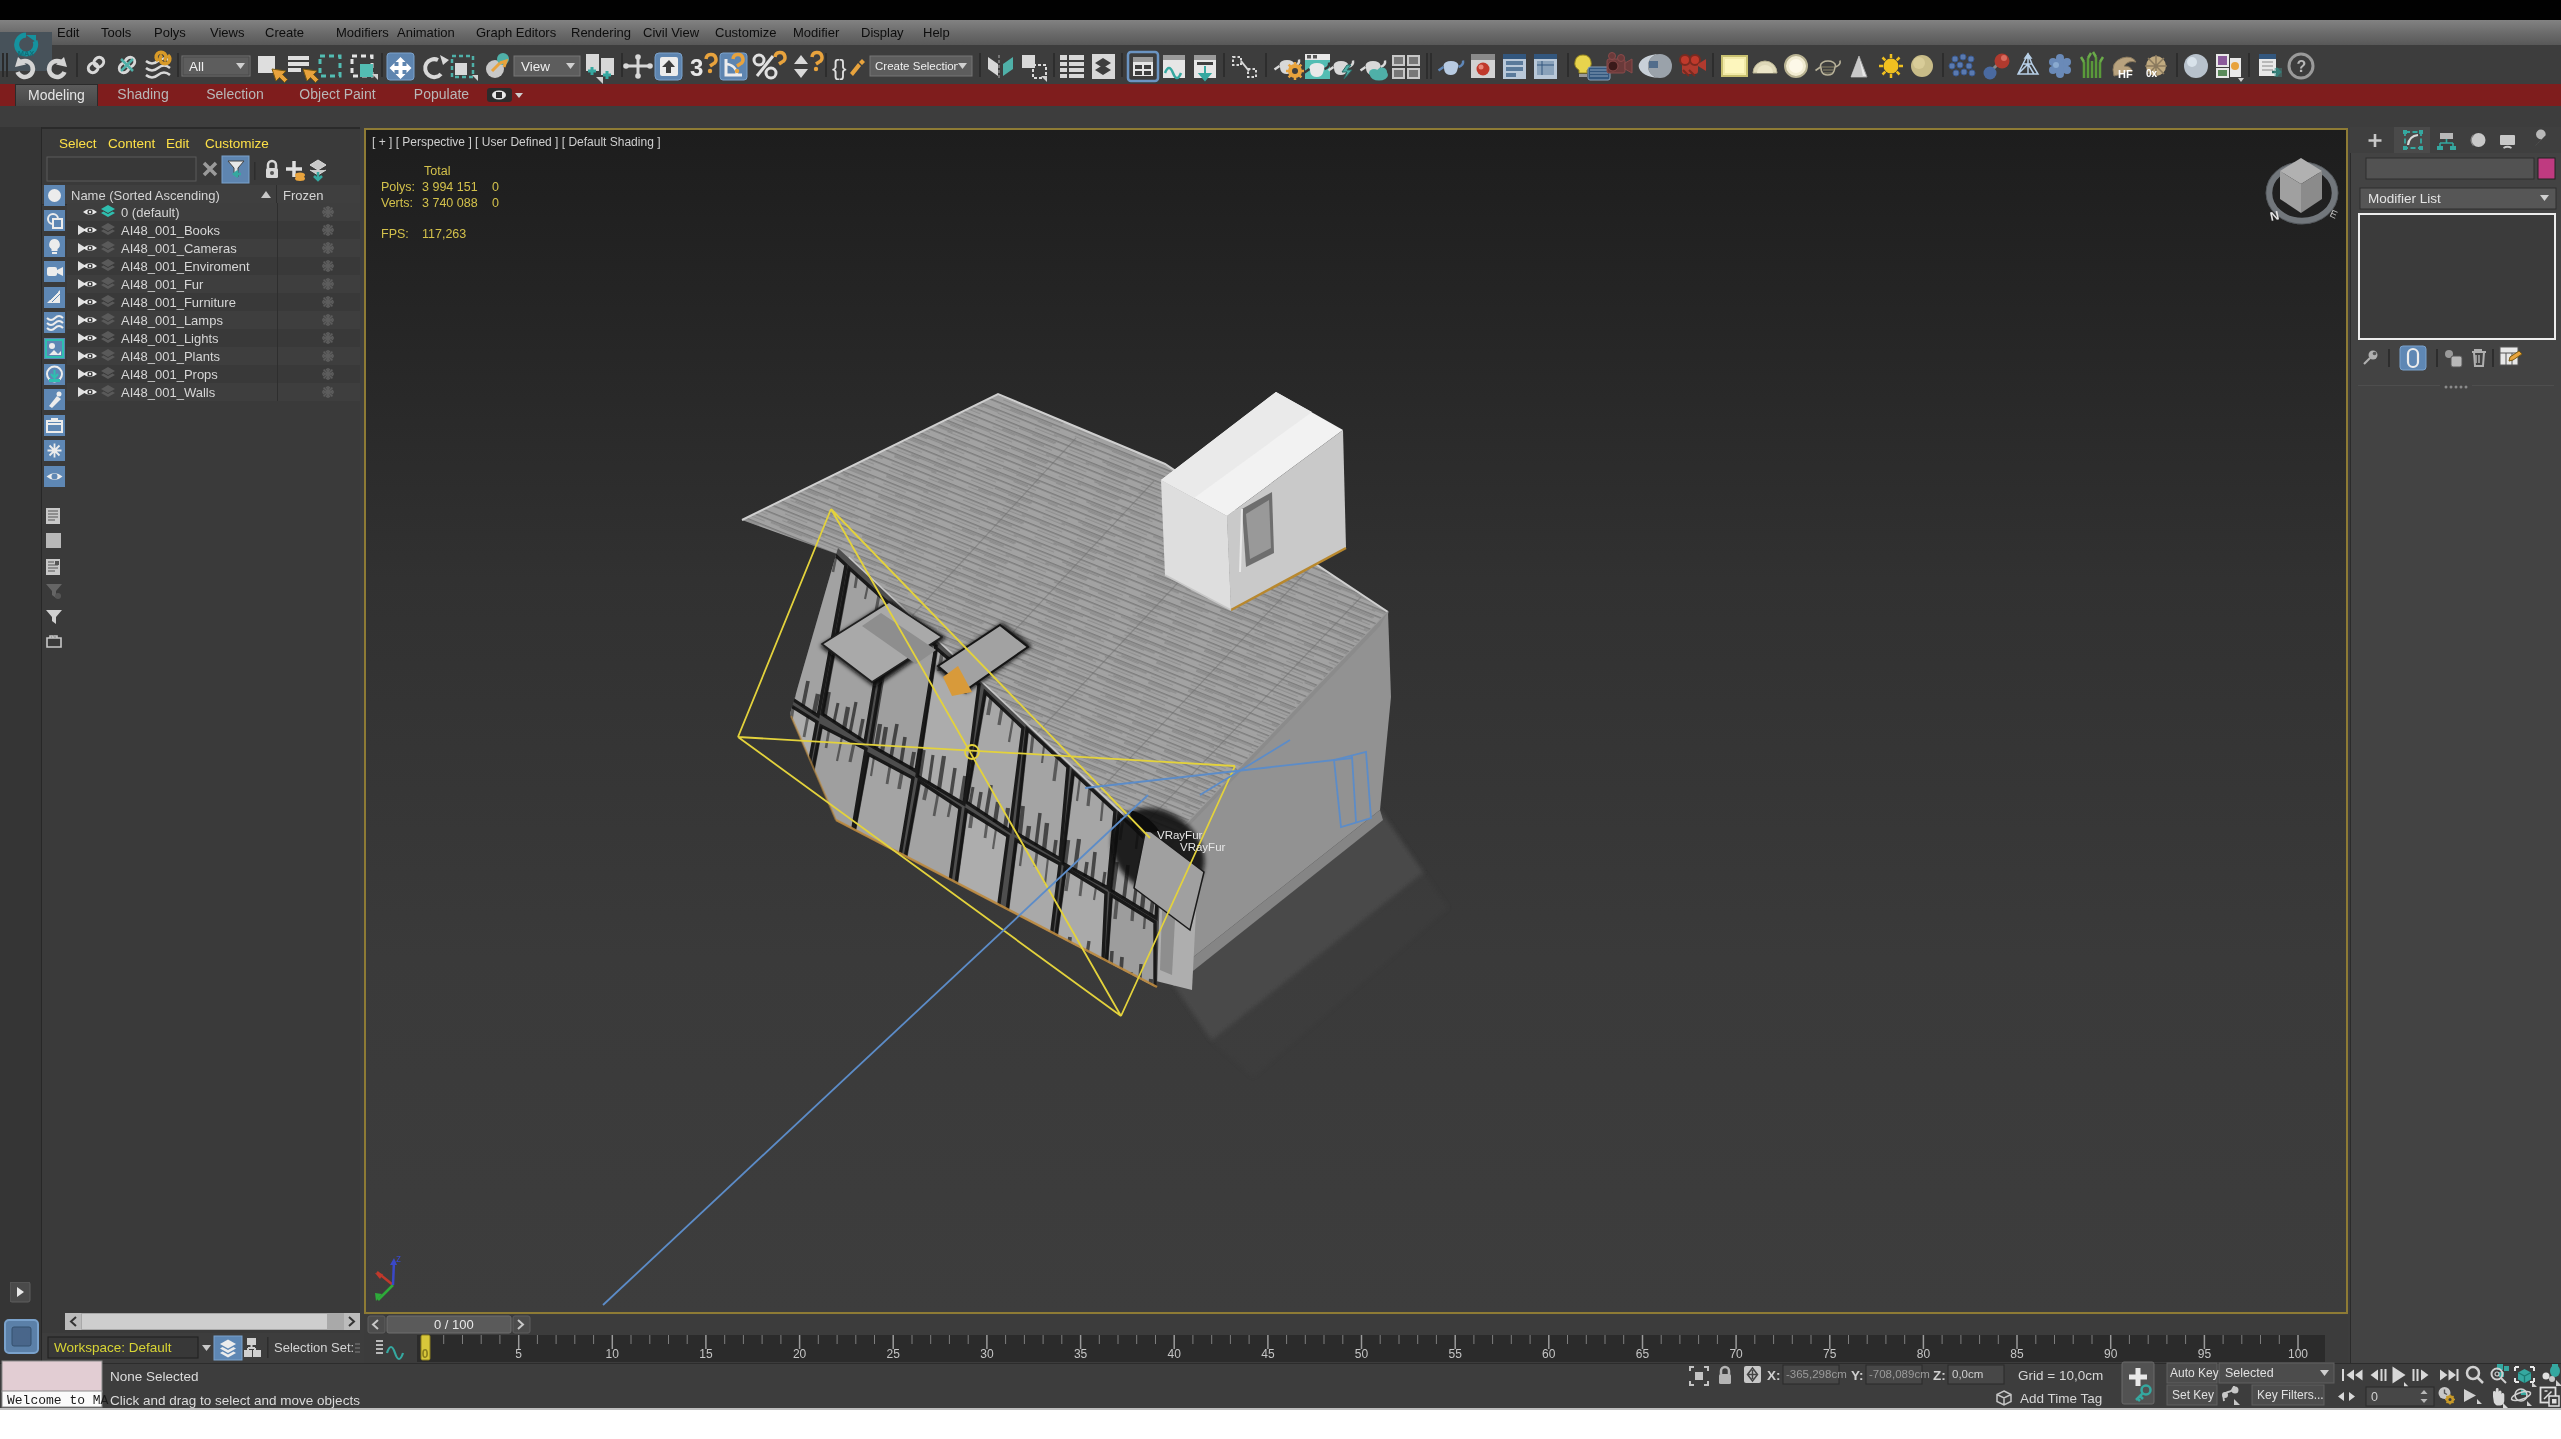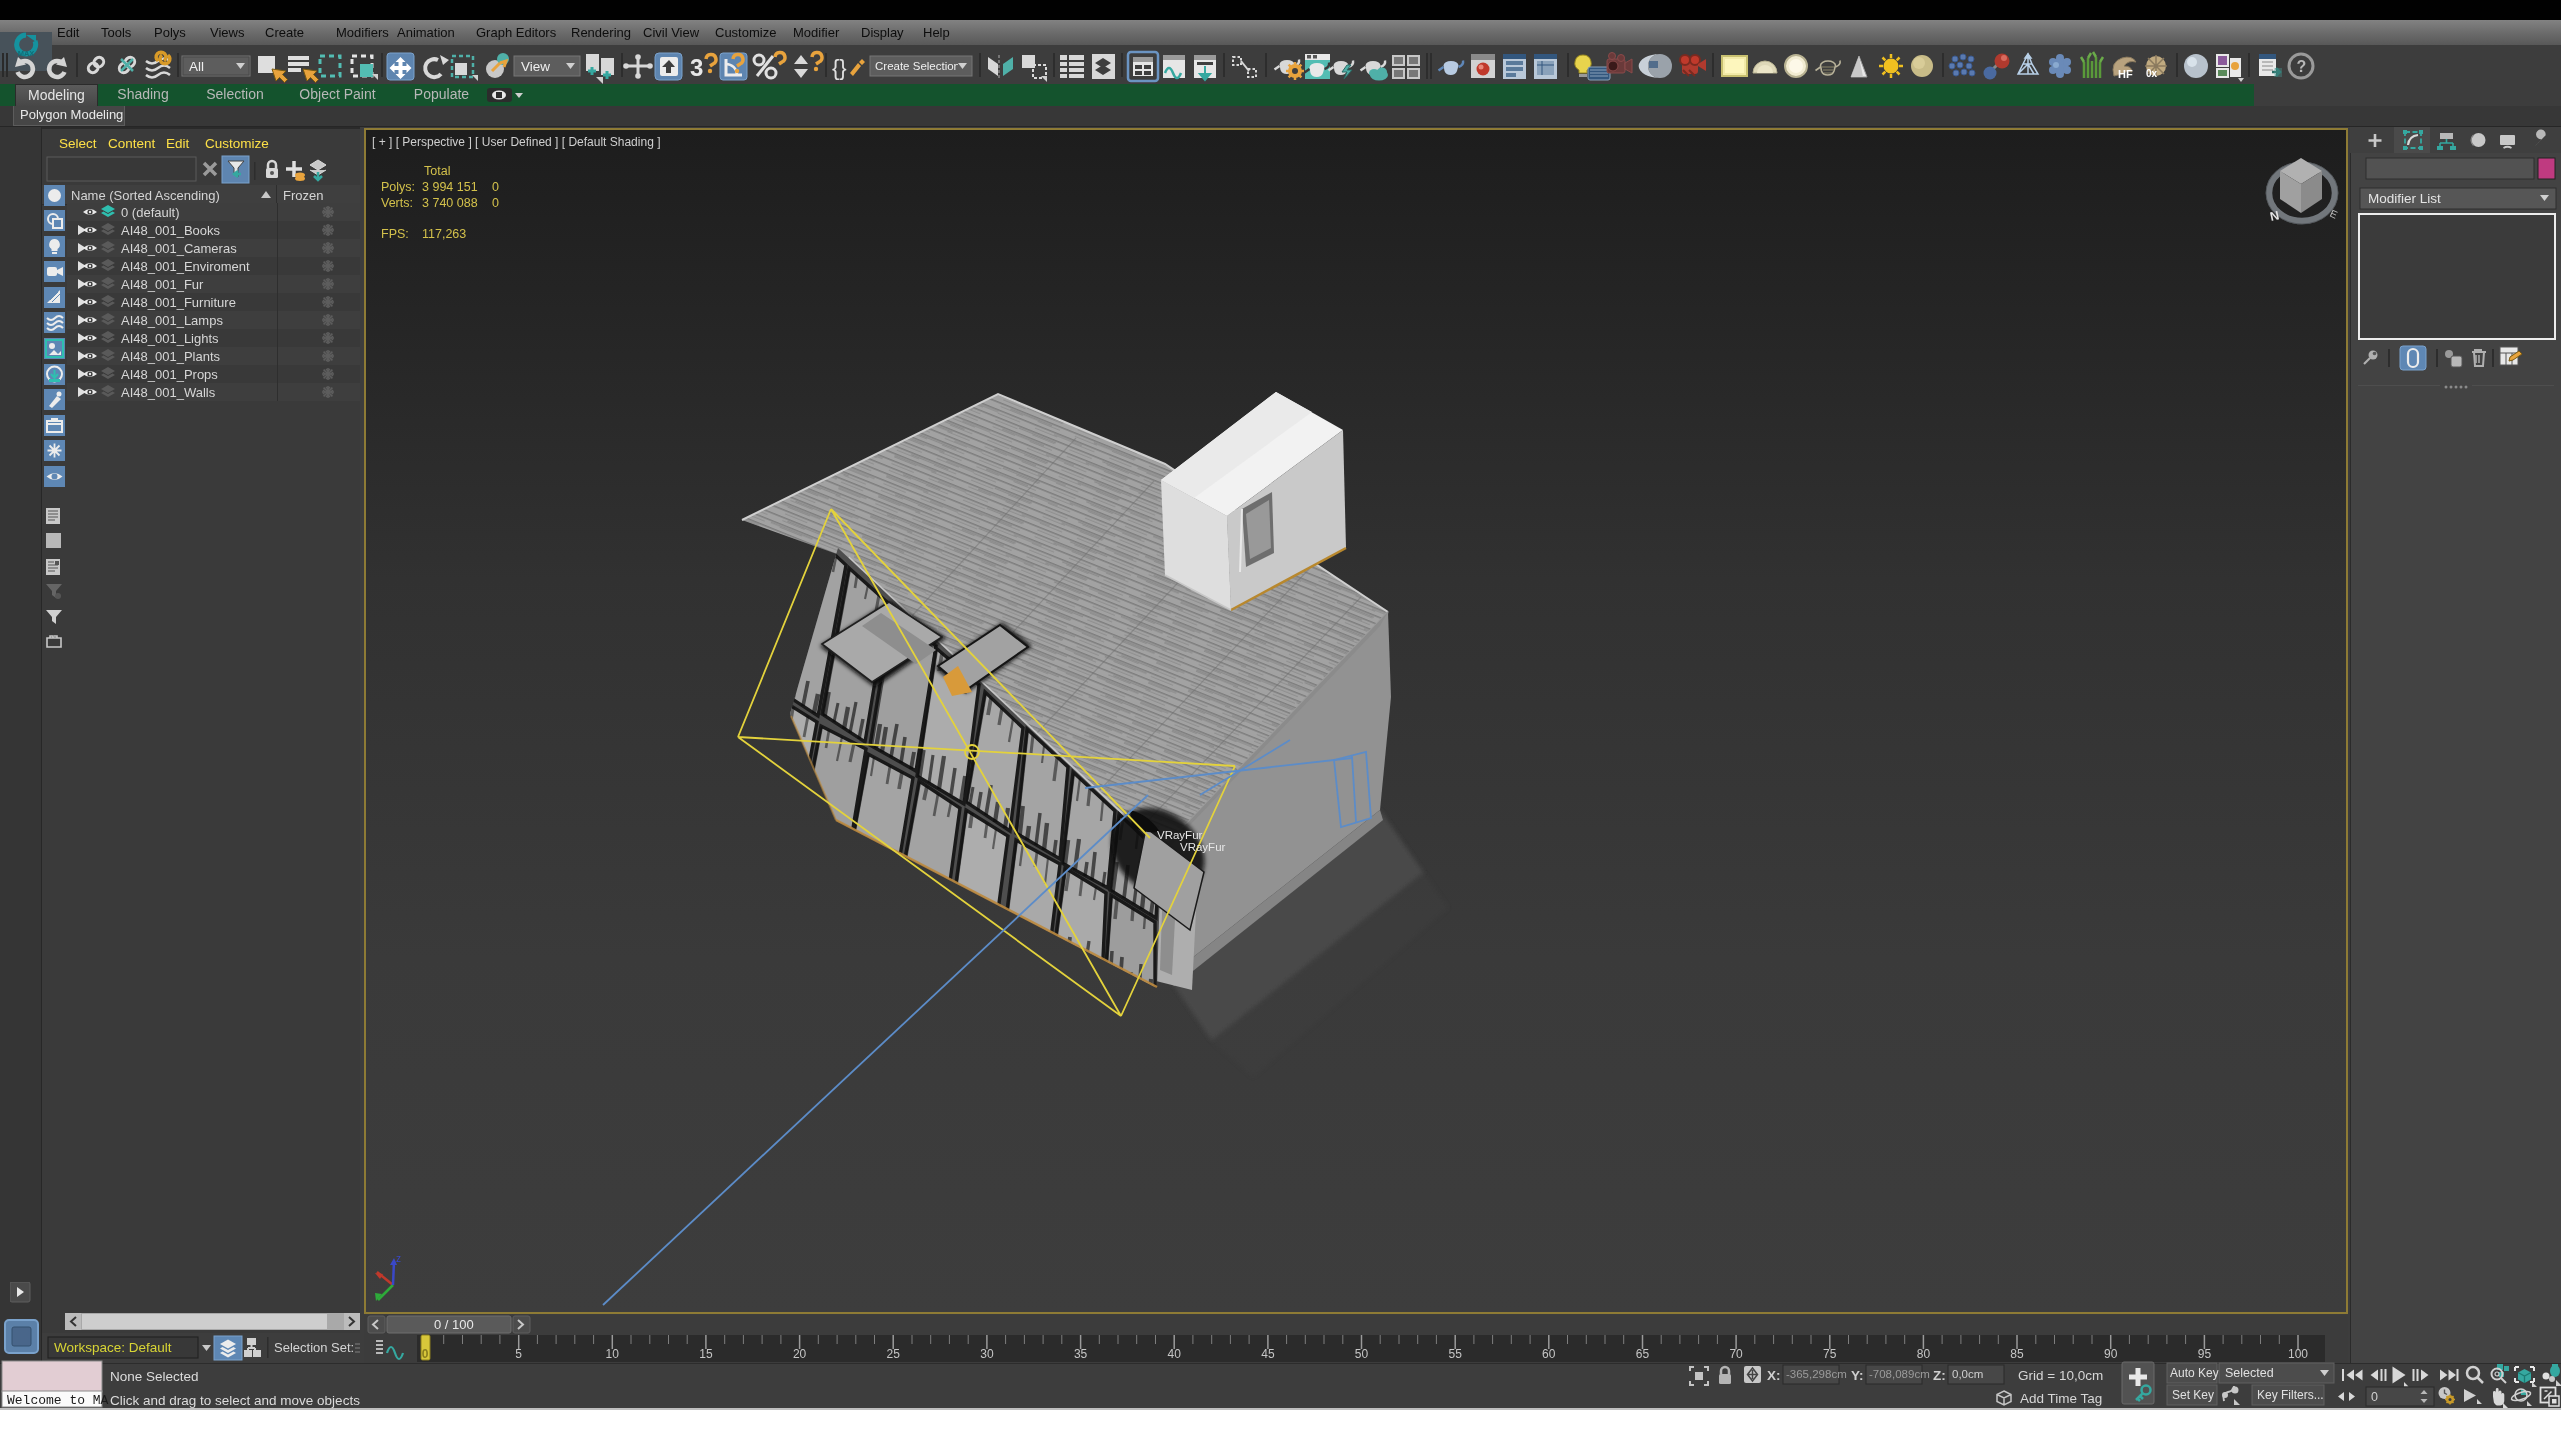--- a/index.html
+++ b/index.html
@@ -1,21 +1,21 @@
 <!DOCTYPE html>
 <html><head><meta charset="utf-8"><style>
 *{margin:0;padding:0;box-sizing:border-box}
 body{width:2561px;height:1439px;background:#fff;font-family:"Liberation Sans",sans-serif;overflow:hidden;position:relative}
 .abs{position:absolute}
 #app{position:absolute;left:0;top:0;width:2561px;height:1408px;background:#3d3d3d}
 #topblack{position:absolute;left:0;top:0;width:2561px;height:20px;background:#010101}
 #menubar{position:absolute;left:0;top:20px;width:2561px;height:25px;background:linear-gradient(#828282,#6e6e6e 45%,#585858);color:#0d0d0d;font-size:13px}
 #menubar .mi{position:absolute;top:5px}
 #logo{position:absolute;left:0;top:12px;width:52px;height:39px;background:#47525a}
-#ribbon{position:absolute;left:0;top:84px;width:2254px;height:22px;background:#14532d}
+#ribbon{position:absolute;left:0;top:84px;width:2561px;height:22px;background:#7f1d1d}
 #ribbon .tab{position:absolute;top:0;height:22px;color:#b8b8b8;font-size:14px;text-align:center;padding-top:2px}
 #ribbon .active{background:linear-gradient(#5b5b5b,#474747);color:#e4e4e4;border:1px solid #2b2b2b;border-bottom:none}
 #polyrow{position:absolute;left:0;top:106px;width:2561px;height:21px;background:#373737;border-bottom:1px solid #262626}
 #polytab{position:absolute;left:13px;top:0;width:112px;height:20px;background:#464646;border:1px solid #5c5c5c;border-top:none;color:#e8e8e8;font-size:13px;padding:1px 0 0 6px;white-space:nowrap;overflow:hidden}
 #leftdock{position:absolute;left:0;top:127px;width:42px;height:1236px;background:#353535;border-right:1px solid #272727}
 #sx{position:absolute;left:42px;top:127px;width:318px;height:1236px;background:#3a3a3a;border-top:2px solid #2a2a2a}
 .sxmenu{position:absolute;top:7px;color:#fde047;font-size:13.5px}
 #viewport{position:absolute;left:364px;top:128px;width:1984px;height:1186px;border:2px solid #8e7b35;background:#222}
 #cmdpanel{position:absolute;left:2350px;top:127px;width:211px;height:1236px;background:#434343;border-left:1px solid #2b2b2b}
 #statusbar{position:absolute;left:0;top:1363px;width:2561px;height:45px;background:#3d3d3d;border-top:1px solid #2c2c2c}
@@ -50,23 +50,20 @@
 <div class="tab" style="left:200px;width:70px">Selection</div>
 <div class="tab" style="left:295px;width:85px">Object Paint</div>
 <div class="tab" style="left:404px;width:75px">Populate</div>
 <svg class="abs" style="left:487px;top:3px" width="36" height="17">
         <rect x="0" y="1" width="25" height="14" rx="3" fill="#2c2c2c"></rect>
         <ellipse cx="12" cy="8" rx="7" ry="4.5" fill="#e8e8e8"></ellipse>
         <rect x="9" y="5" width="6" height="6" fill="#2c2c2c"></rect>
         <path d="M28 6 l8 0 l-4 5 z" fill="#cfcfcf"></path>
       </svg>
 </div>
-<div id="polyrow">
-      <div id="polytab">Polygon Modeling</div>
-    </div>
 <div id="leftdock">
 <svg class="abs" style="left:10px;top:1155px" width="22" height="22">
         <rect x="0" y="0" width="20" height="20" rx="2" fill="#4a4a4a" stroke="#5e5e5e"></rect>
         <path d="M7 5 l7 5 l-7 5 z" fill="#e8e8e8"></path>
       </svg>
 <svg class="abs" style="left:4px;top:1192px" width="36" height="36">
         <rect x="1" y="1" width="33" height="33" rx="4" fill="#5b80a8" stroke="#7aa2cc" stroke-width="2"></rect>
         <rect x="8" y="8" width="19" height="19" rx="2" fill="#49668a" stroke="#35506e"></rect>
       </svg>
 </div>

